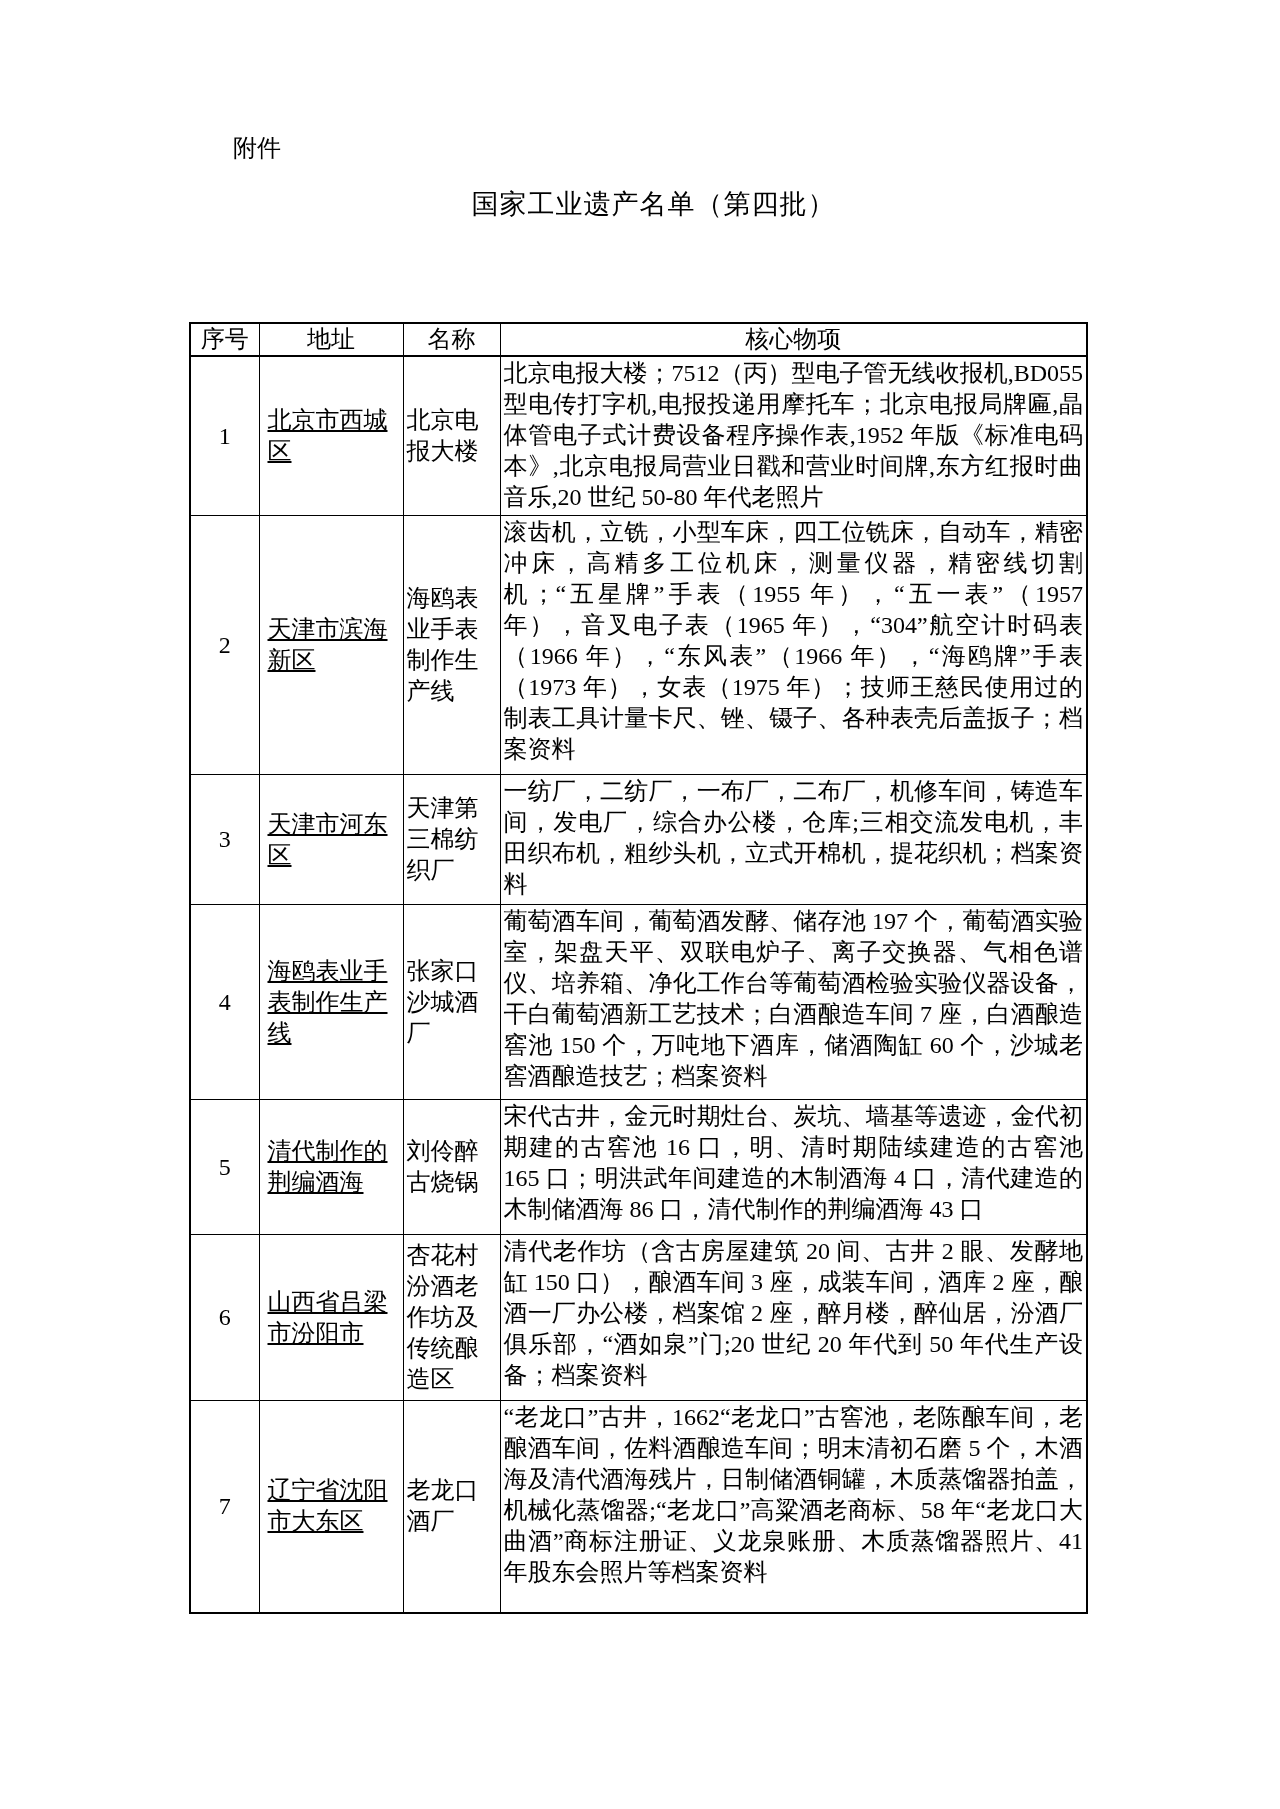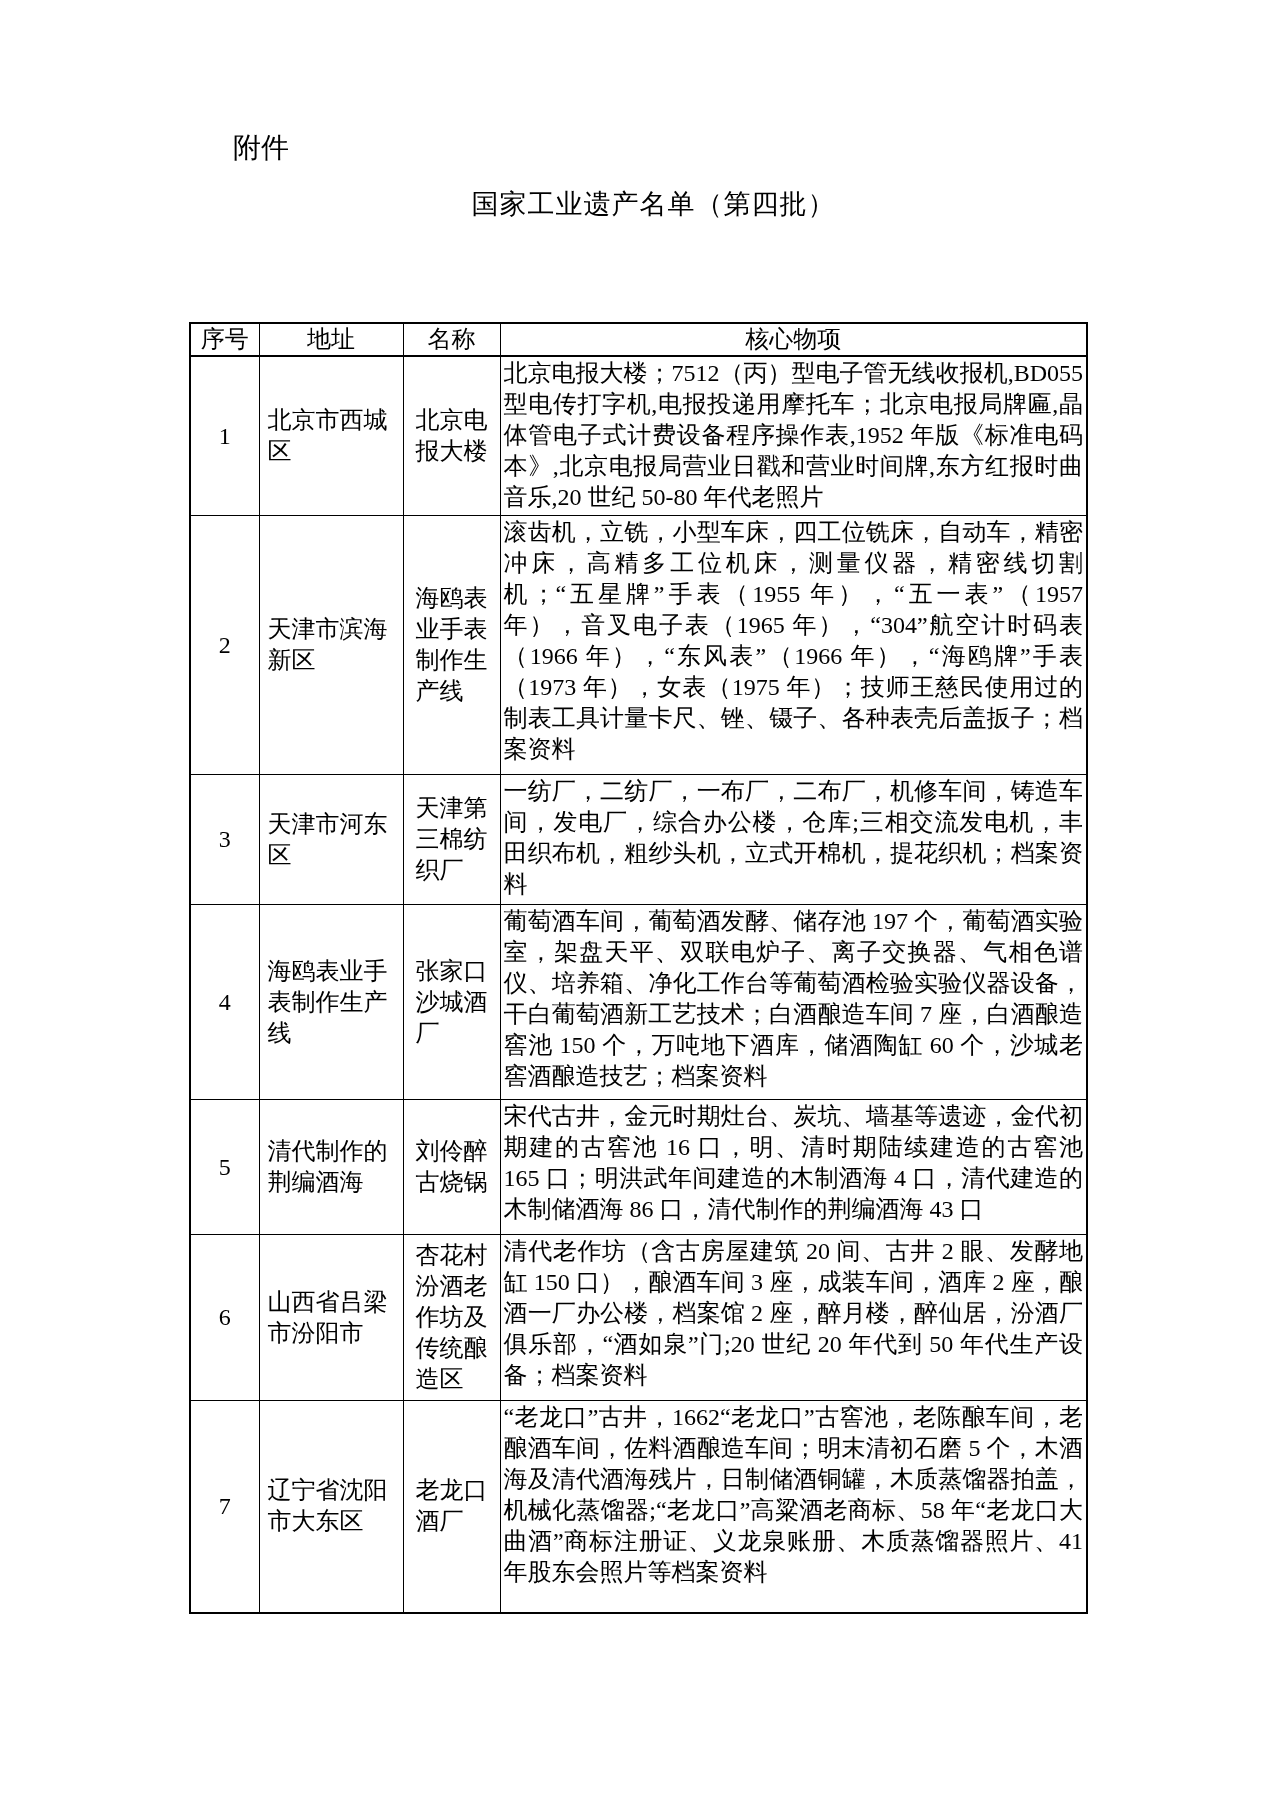--- a/index.html
+++ b/index.html
@@ -11,21 +11,21 @@
     width: 1280px;
     height: 1809px;
     position: relative;
     font-family: "Liberation Serif", "DejaVu Serif", serif;
     color: #000000;
   }
   .attachment-label {
     position: absolute;
     left: 233px;
     top: 134px;
-    font-size: 28px;
+    font-size: 24px;
     line-height: 28px;
   }
   .doc-title {
     position: absolute;
     left: 189px;
     top: 170px;
     width: 897px;
     margin: 16px;
     font-size: 27px;
     font-weight: normal;
@@ -61,24 +61,25 @@
     border-bottom: 2px solid #000000;
   }
   td.no {
     text-align: center;
     vertical-align: middle;
     padding: 0;
   }
   td.addr {
     vertical-align: middle;
     padding: 8px 8px;
+    text-decoration: underline;
   }
   td.nm {
     vertical-align: middle;
-    padding: 0 12px;
+    padding: 0 3px;
   }
   td.items {
     vertical-align: top;
     padding: 1px 3px 2px 3px;
     text-align: justify;
     text-justify: inter-character;
   }
   tr.r1 td { height: 158px; }
   tr.r2 td { height: 259px; }
   tr.r3 td { height: 130px; }

